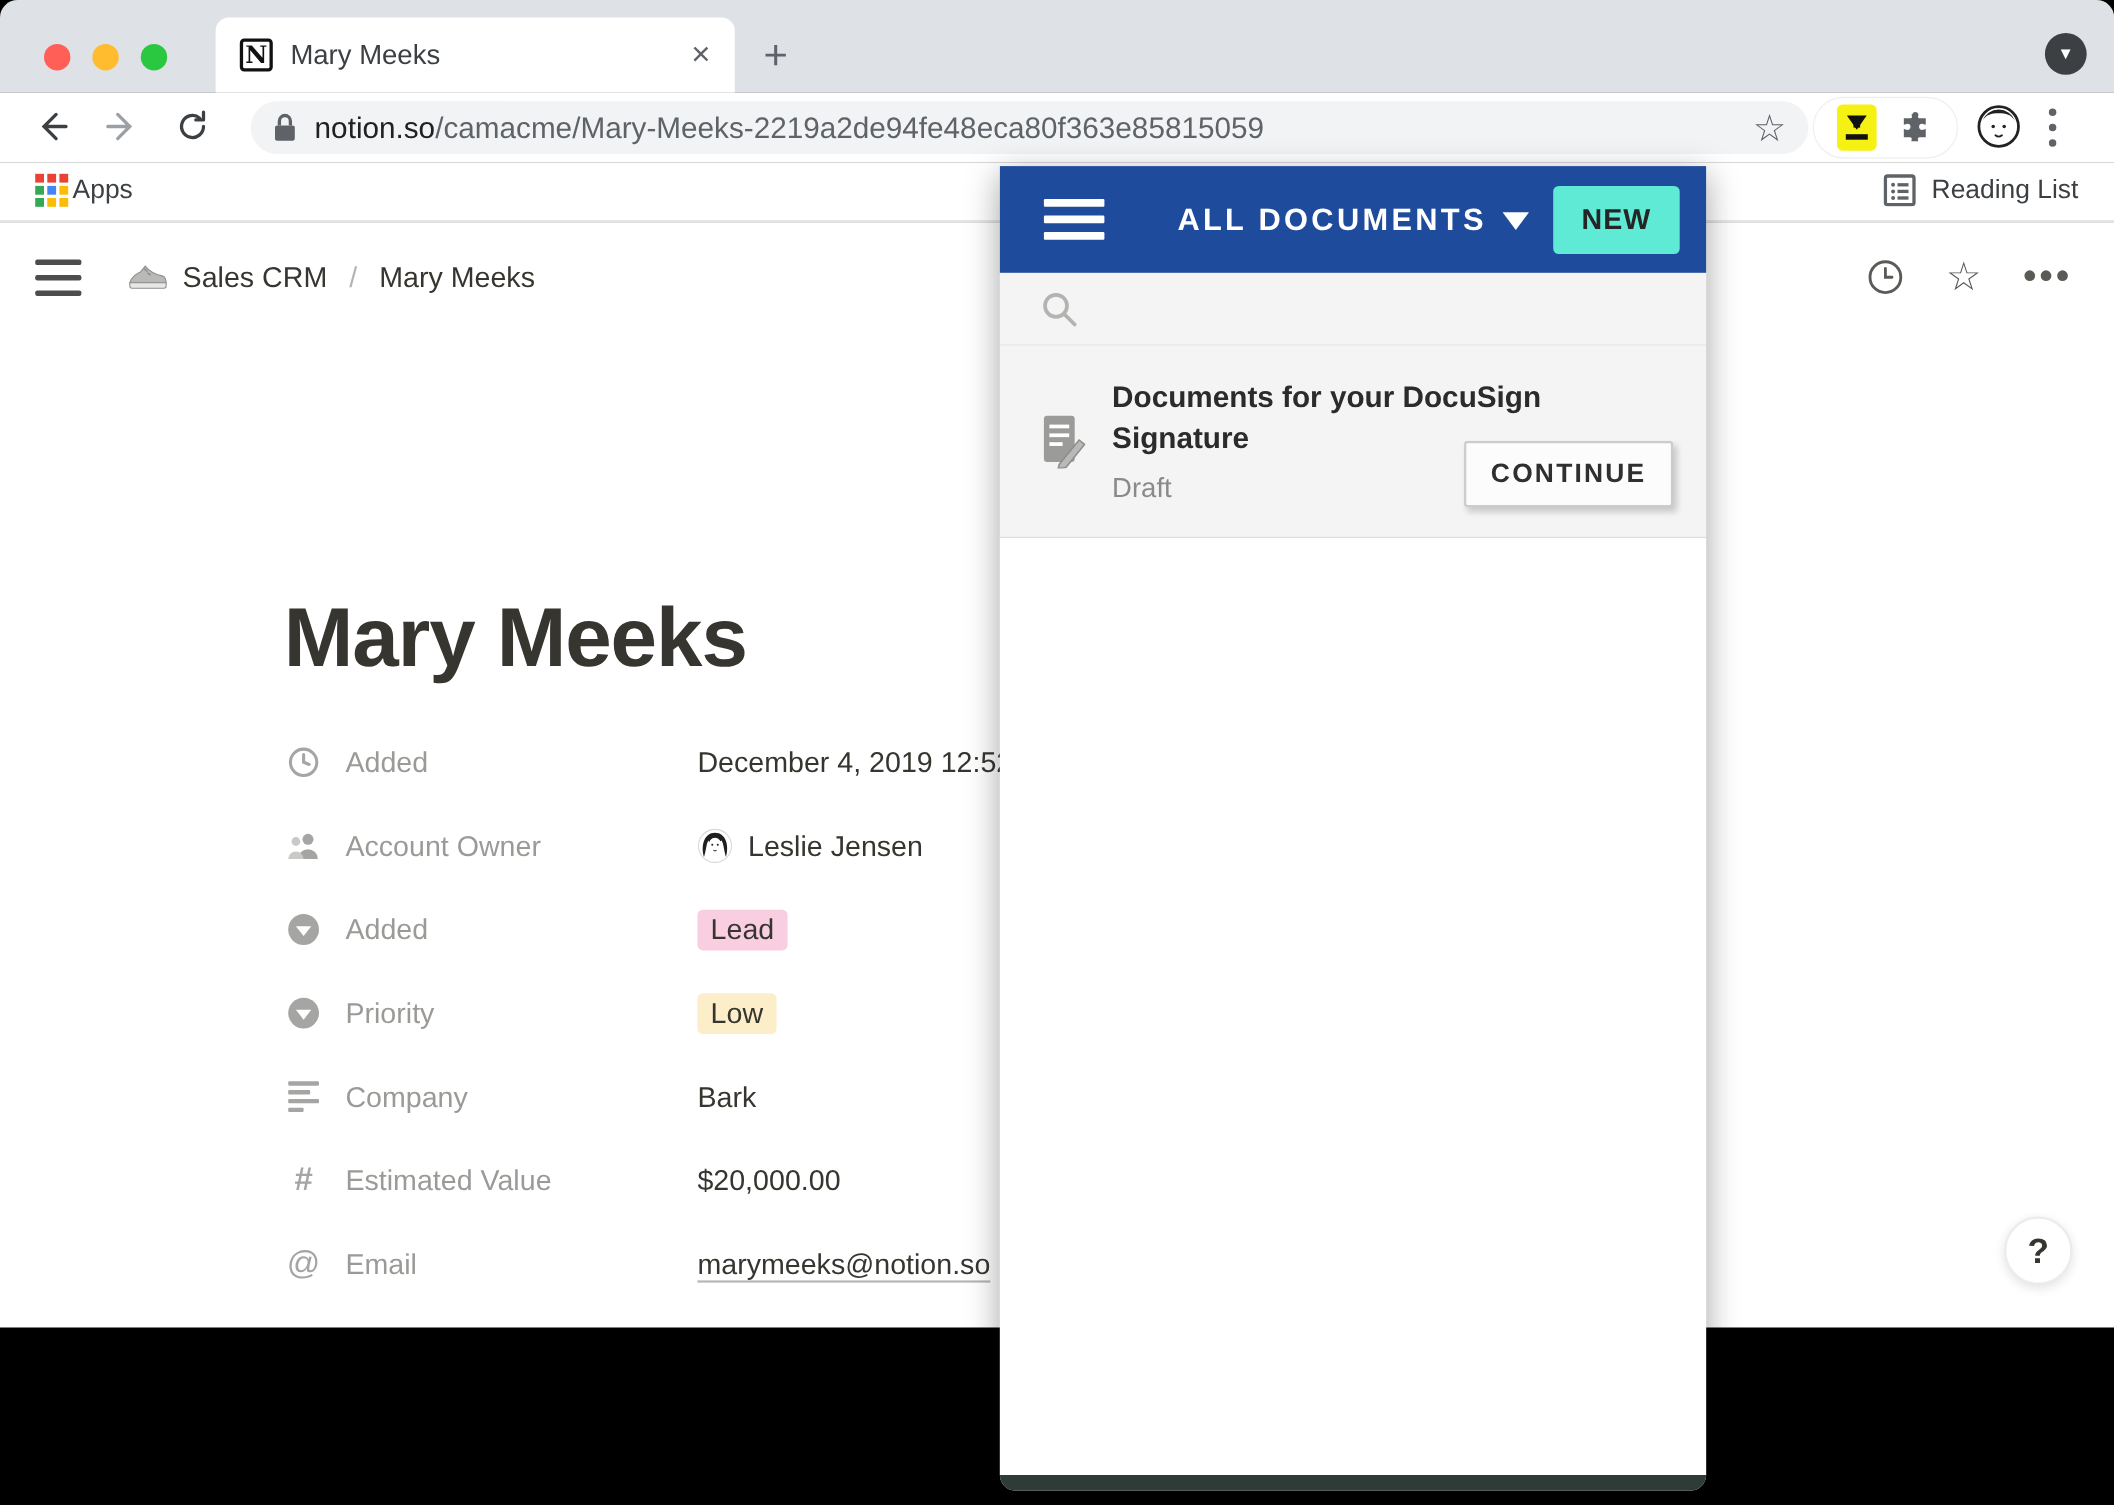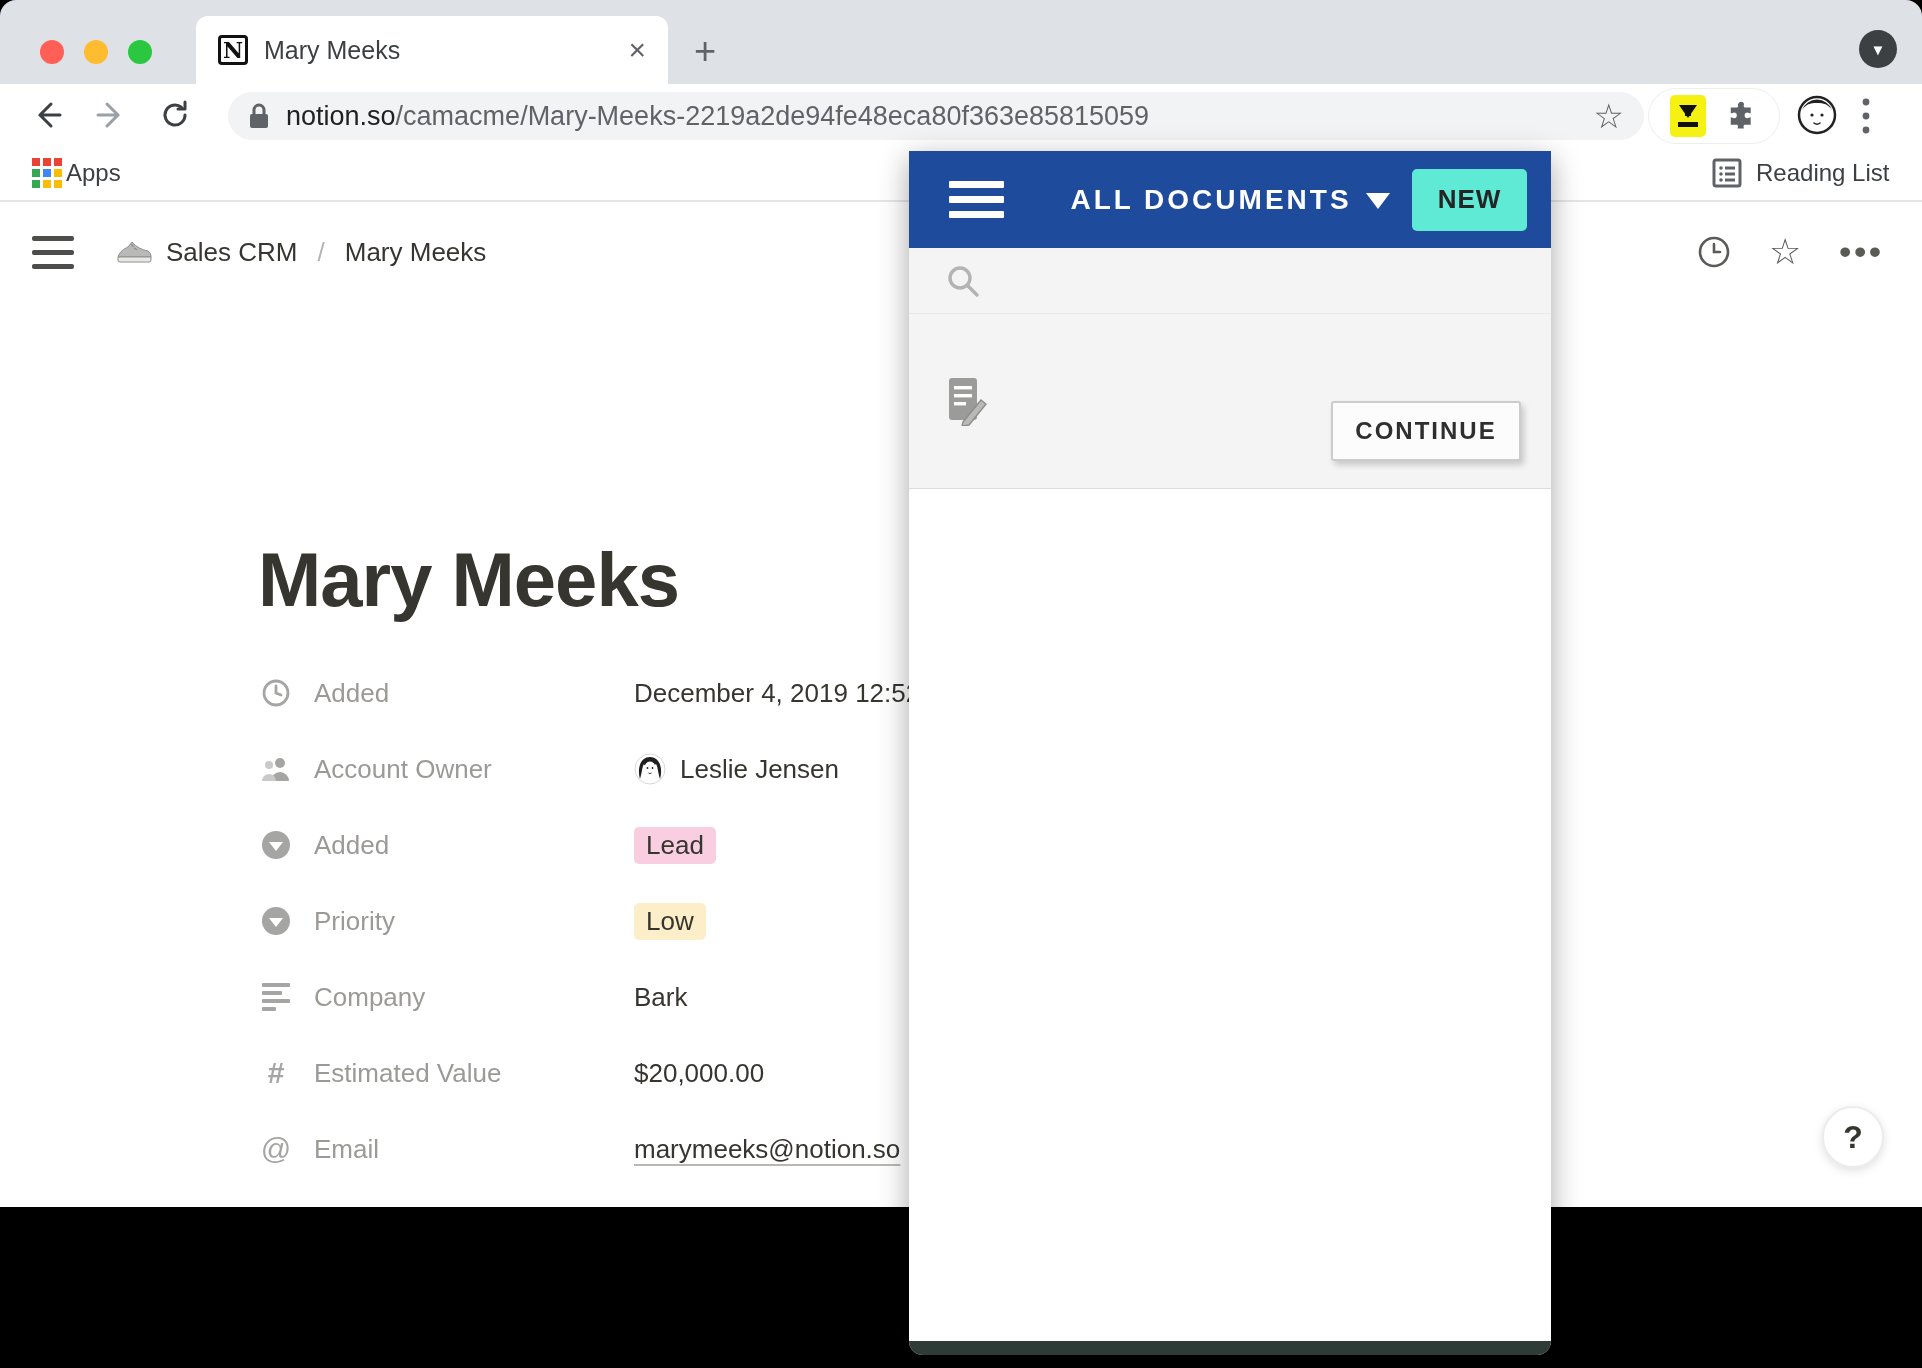--- a/index.html
+++ b/index.html
@@ -334,20 +334,22 @@
     </div>
     <div class="ds-item">
       <svg width="42" height="50" viewBox="0 0 42 50">
         <rect x="4" y="2" width="28" height="42" rx="3" fill="#9b9b99"></rect>
         <rect x="9" y="10" width="18" height="3.4" fill="#fff"></rect>
         <rect x="9" y="18" width="18" height="3.4" fill="#fff"></rect>
         <rect x="9" y="26" width="12" height="3.4" fill="#fff"></rect>
         <path d="M18 46 L36 24 L41 28 L24 49 L17 50 Z" fill="#b9b9b7" stroke="#8d8d8b" stroke-width="1.4"></path>
       </svg>
       <div class="ds-item-text">
+        <div class="ds-item-title">Documents for your DocuSign Signature</div>
+        <div class="ds-item-status">Draft</div>
       </div>
       <button class="ds-continue">CONTINUE</button>
     </div>
     <div class="ds-body"></div>
     <div class="ds-bottom" style="background: rgb(47, 59, 55);"></div>
   </div>
 
 </div>
 
 </body></html>

